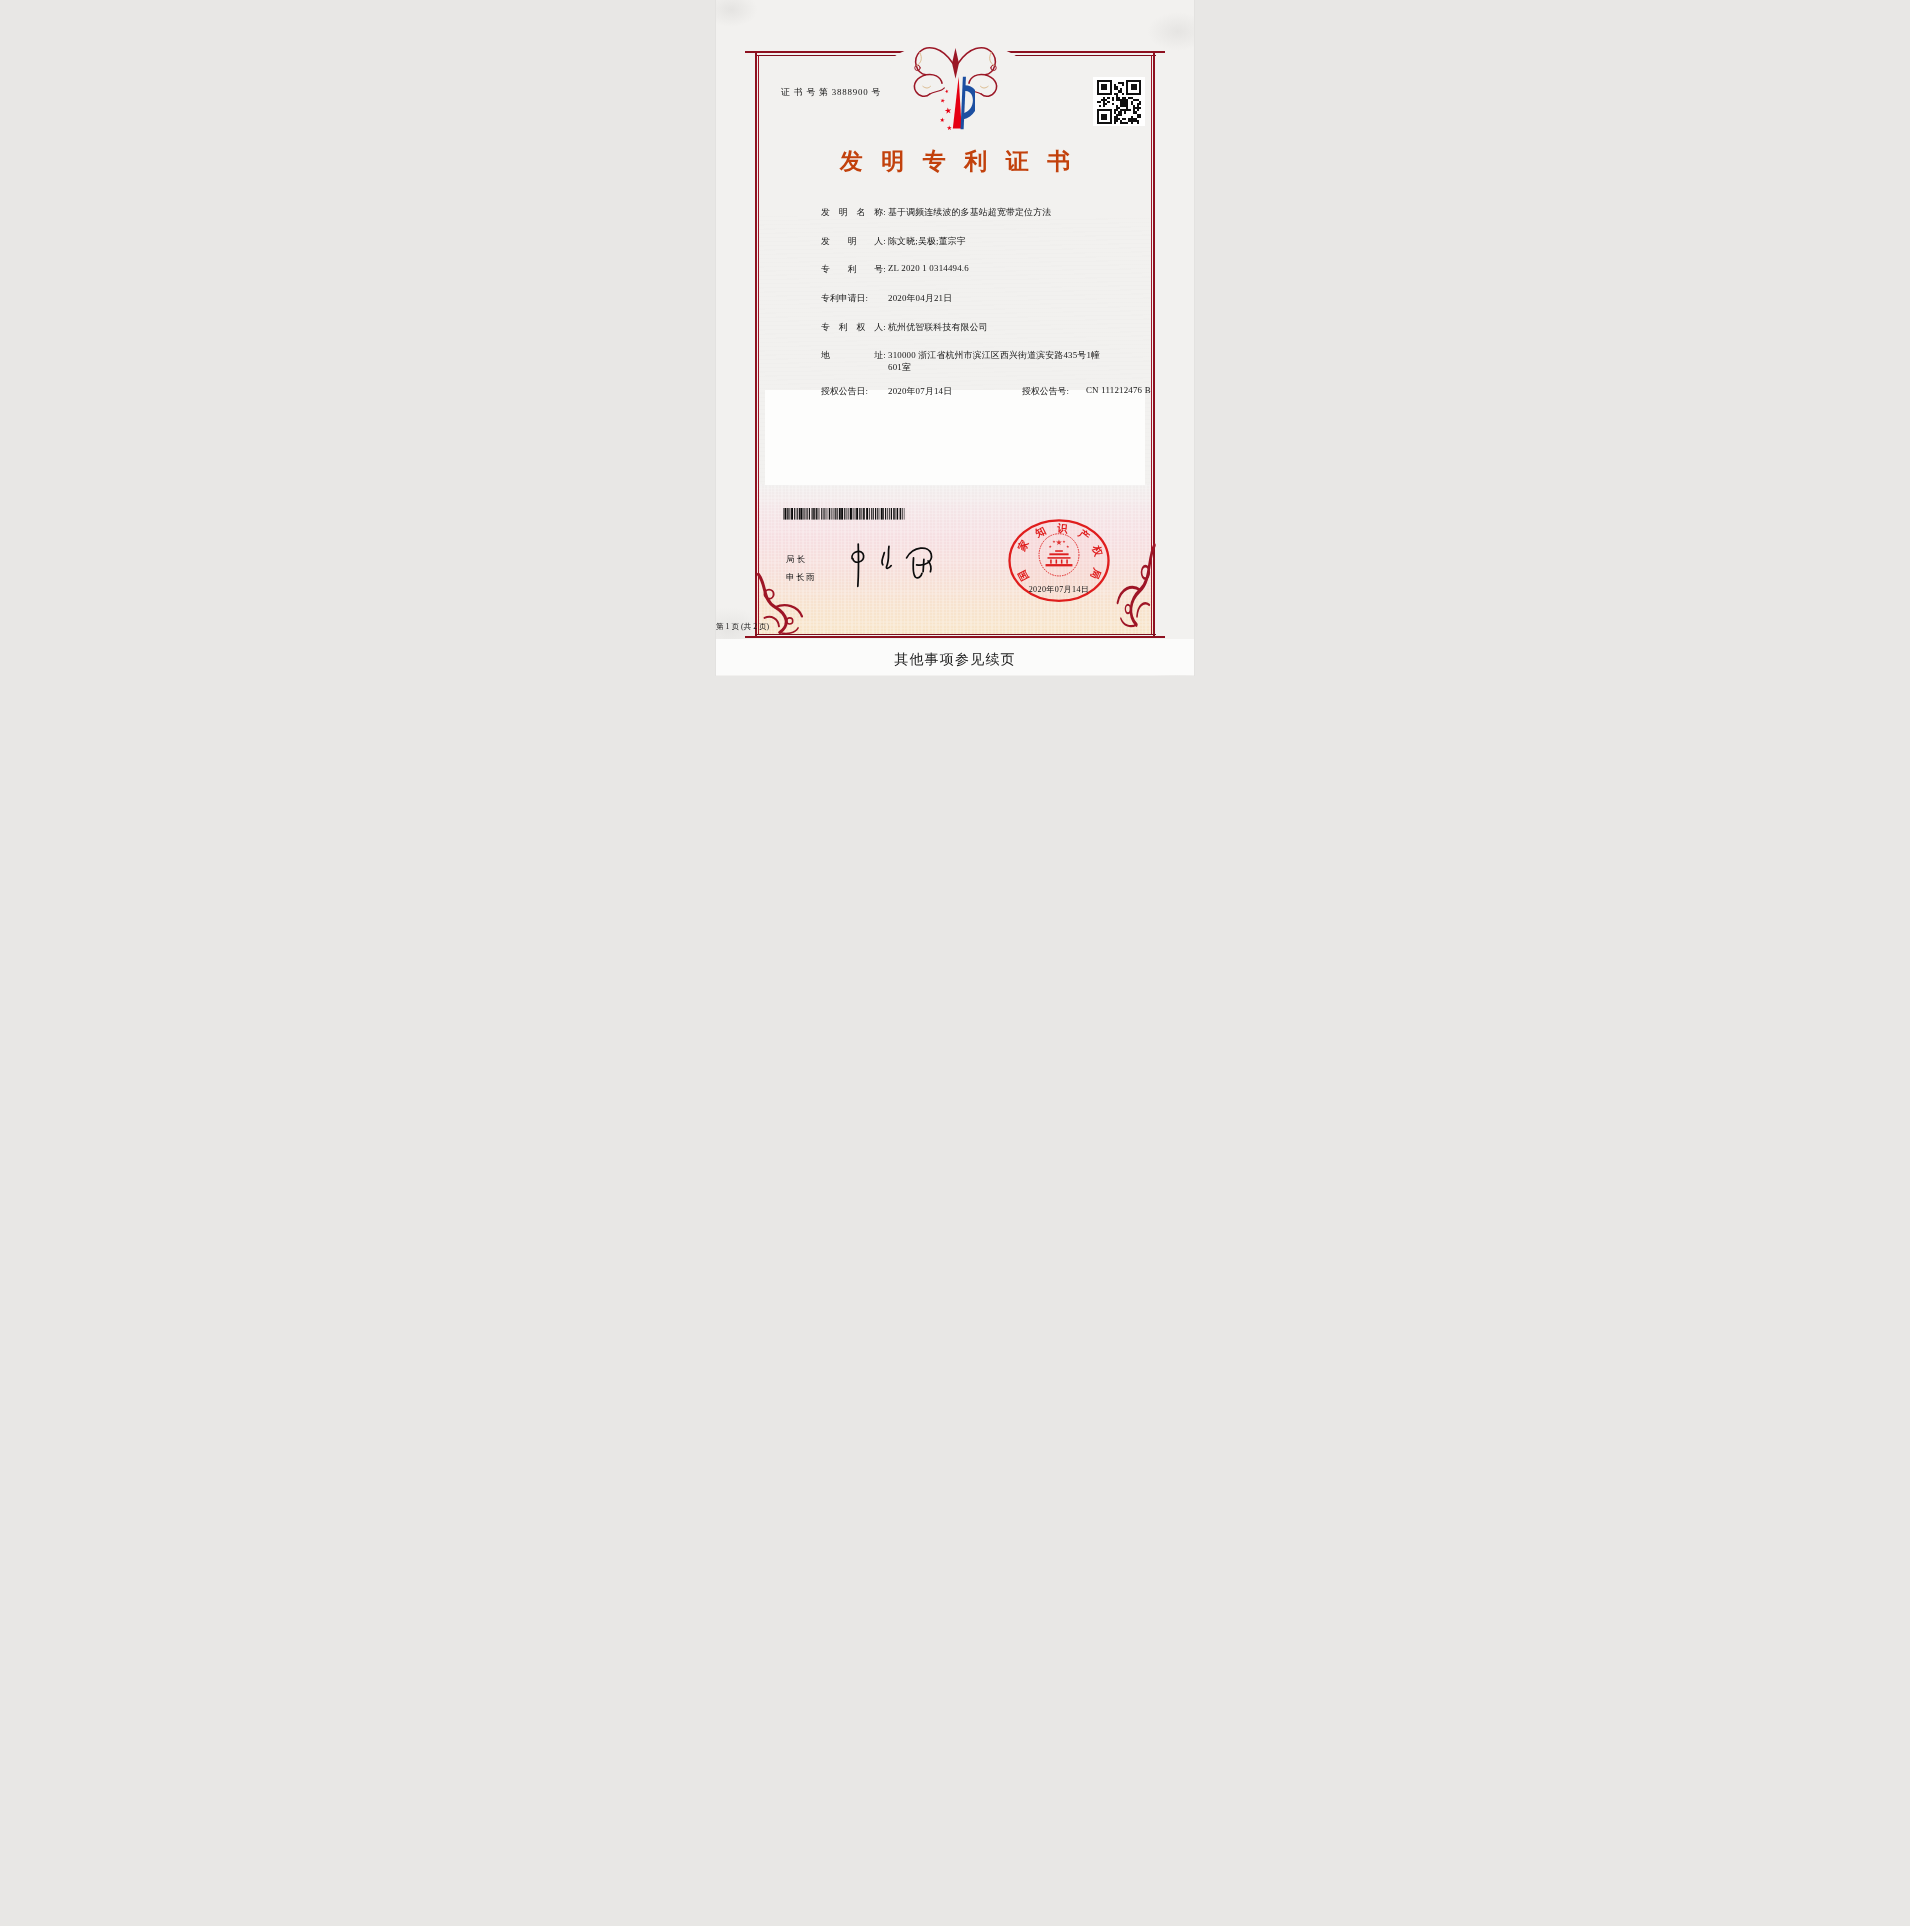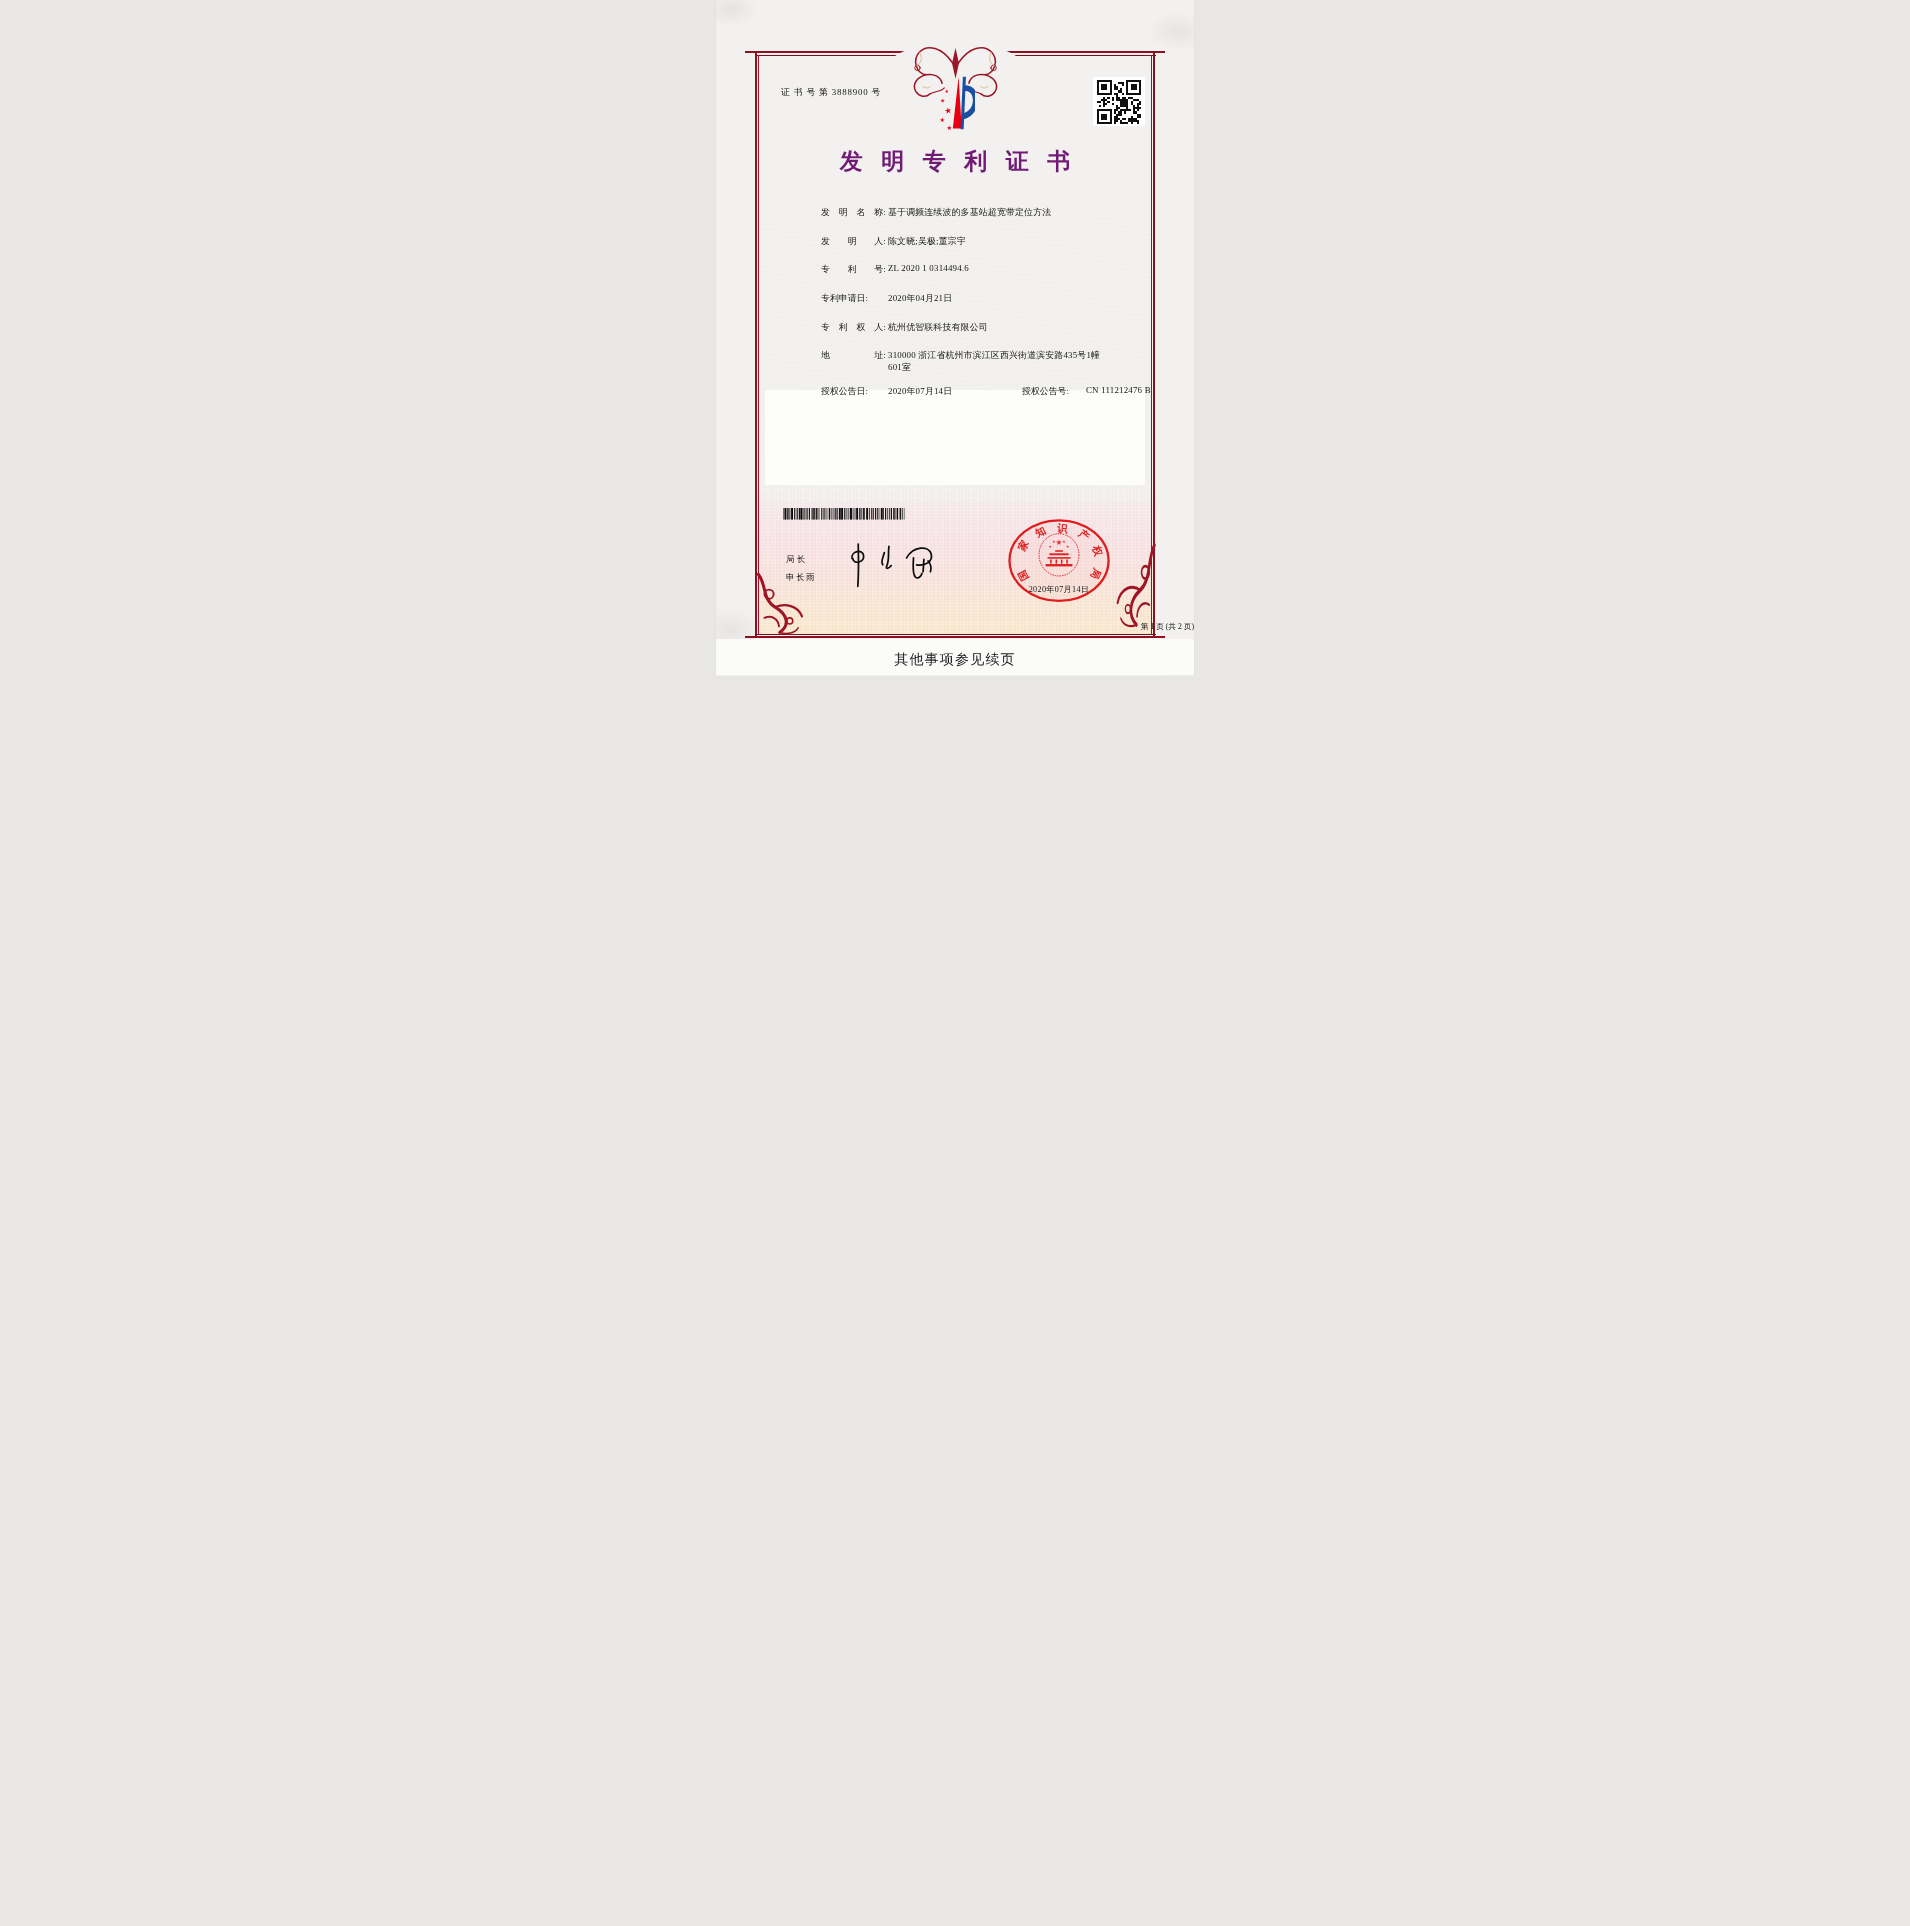--- a/index.html
+++ b/index.html
@@ -30,32 +30,32 @@
                repeating-linear-gradient(0deg,rgba(255,255,255,.4) 0 1.2px,transparent 1.2px 3.1px); }
   .body-panel { position:absolute; z-index:1; left:49px; top:390px; width:380px; height:95px; background:#fdfdfc; }
   .qr-panel { position:absolute; z-index:3; left:377px; top:77px; width:52px; height:49px; background:#ffffff; }
   .below-band { position:absolute; z-index:3; left:0; top:639px; width:478px; height:36px; background:#fbfbfa; }
   .streaks { position:absolute; z-index:1; left:42px; top:216px; width:393px; height:270px; opacity:.5; pointer-events:none;
     background:repeating-linear-gradient(179deg,rgba(90,90,100,.022) 0 1.2px,transparent 1.2px 4.2px); }
 
   
   .txt { position:absolute; z-index:4; color:#141414; }
   .cert-no { left:65px; top:86px; font-size:8.9px; letter-spacing:0.8px; }
-  .title { left:0; top:146px; width:478px; text-align:center; font-size:23px; font-weight:600; letter-spacing:18.5px; padding-left:18.5px; color:#701a75; }
+  .title { left:0; top:146px; width:478px; text-align:center; font-size:23px; font-weight:600; letter-spacing:18.5px; padding-left:18.5px; color:#c2410c; }
   .field-row { position:absolute; z-index:4; left:65px; display:flex; font-size:8.9px; color:#161616;margin-left:40px; }
   .flabel { flex:0 0 auto; width:67px; white-space:nowrap; }
   .fvalue { flex:0 0 auto; letter-spacing:0.2px; }
   .addr { width:225px; line-height:12px; }
   .w347 { width:134px; }
   .flabel2 { width:64px; }
   .body-text { position:absolute; z-index:4; left:58px; top:395px; width:362px; font-size:8.9px; line-height:17px; color:#121212; text-align:justify; }
   .body-text p { text-indent:2em; }
   .director-label { left:70px; top:554px; font-size:8.5px; letter-spacing:2.3px; }
   .director-name { left:70px; top:572px; font-size:8.5px; letter-spacing:1.5px; }
-  .page-number { left:0; top:622px; width:478px; text-align:right; font-size:7.7px; }
+  .page-number { left:0; top:622px; width:478px; text-align:left; font-size:7.7px; }
   .footer-note { left:0; top:651px; width:478px; text-align:center; font-size:14px; letter-spacing:1.2px; color:#1b1b1b; }
 
   .svgbox { position:absolute; }
   .logo { left:222px; top:76px; width:37px; height:54px; z-index:4; }
   .qr { left:381px; top:80px; width:44px; height:44px; z-index:4; }
   .barcode { left:67px; top:508px; width:124px; height:11.6px; z-index:4; }
   .top-ornament { left:168px; top:41px; width:143px; height:63px; z-index:3; }
   .corner-bl { left:37px; top:572px; width:65px; height:65px; z-index:3; }
   .corner-br { left:388px; top:542px; width:55px; height:89px; z-index:3; transform:scaleX(-1); }
   .signature { left:123px; top:541px; width:121px; height:48px; z-index:4; }

